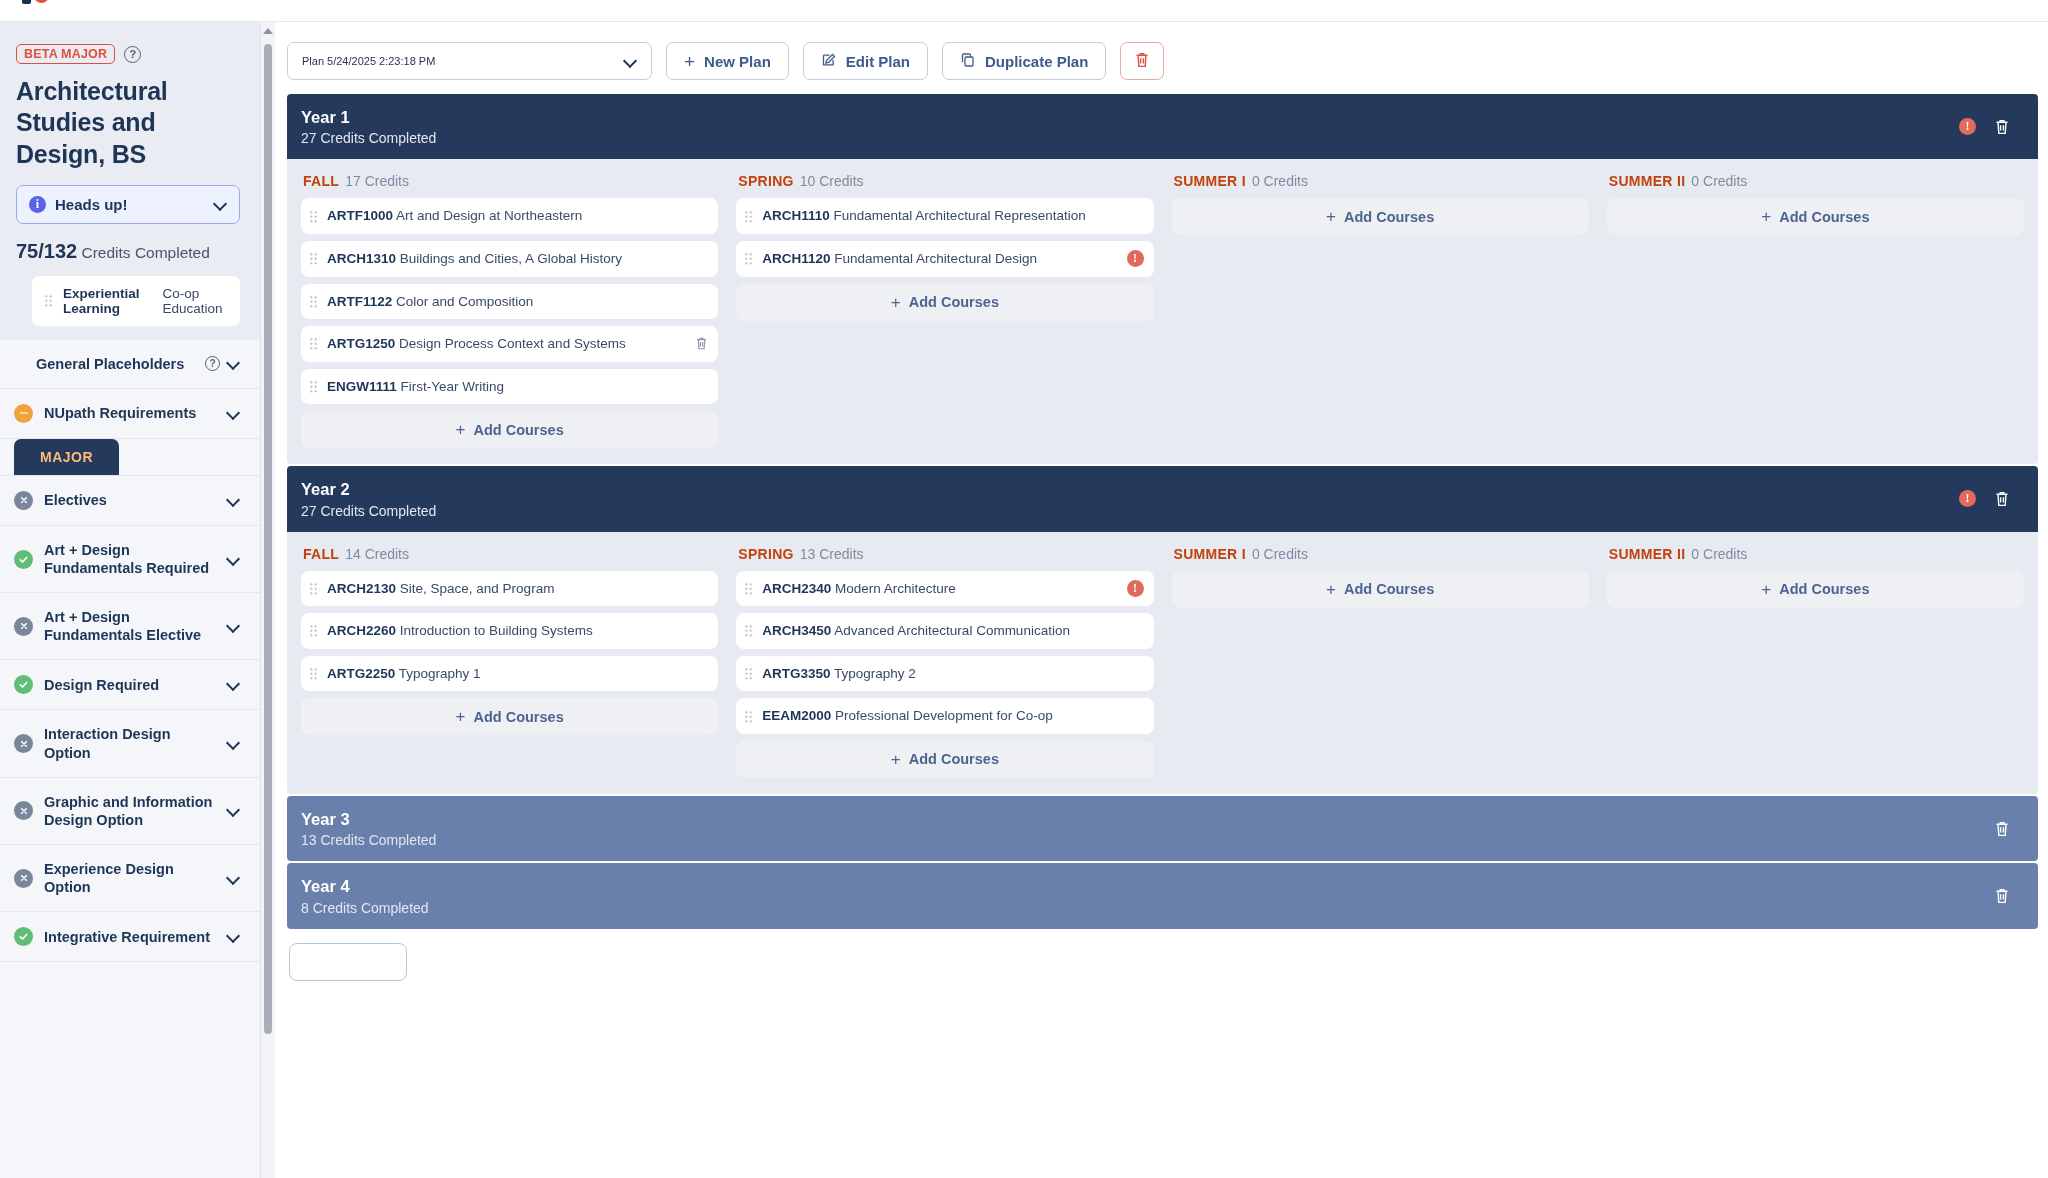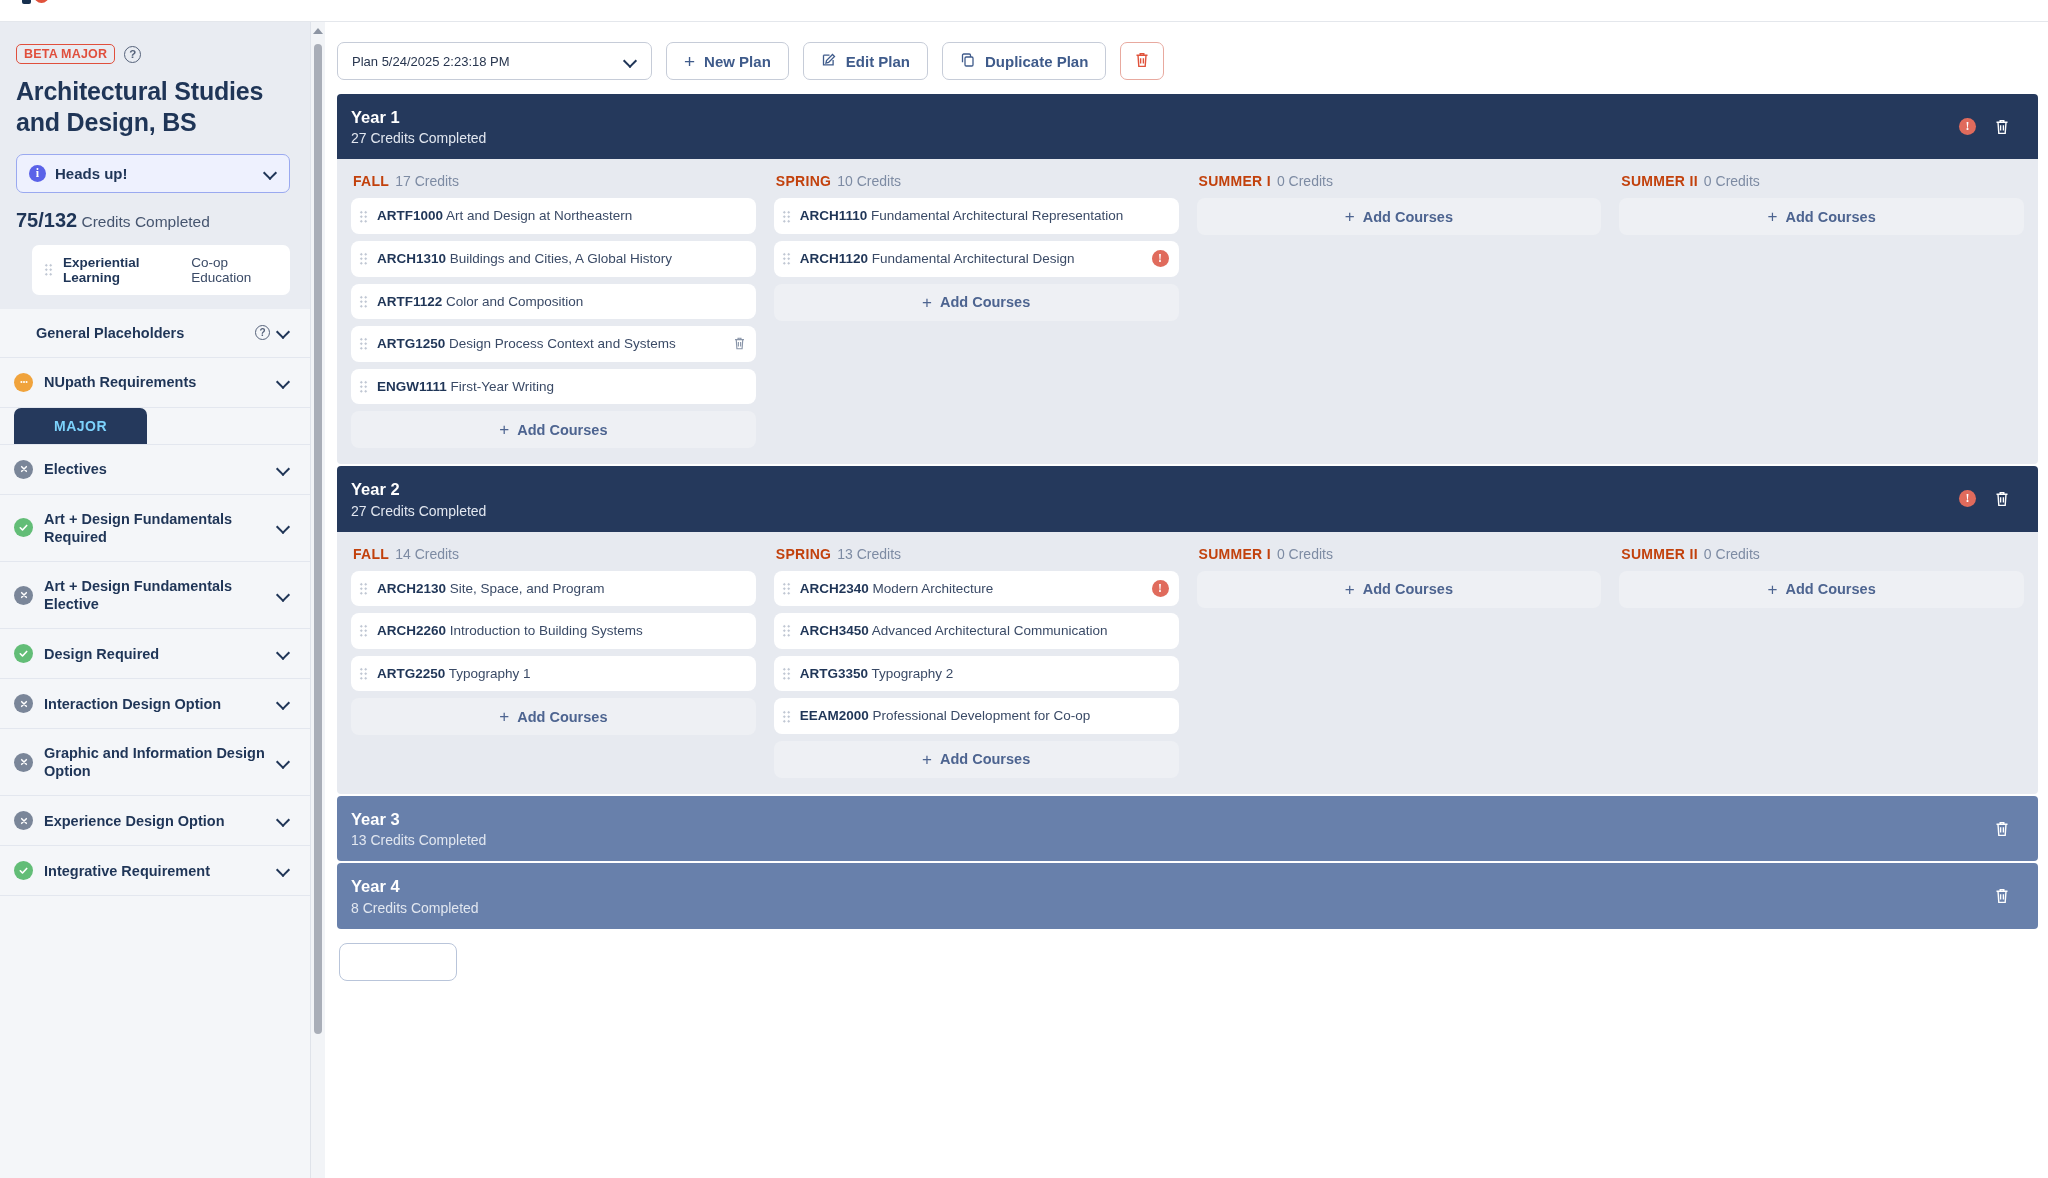--- a/index.html
+++ b/index.html
@@ -20,21 +20,21 @@
     position: absolute; left: 22px; top: -22px;
     display: flex; align-items: flex-end; gap: 3px;
   }
   .logo-bar { width: 9px; height: 26px; background: #17304f; border-radius: 2px; }
   .logo-dot { width: 15px; height: 15px; border-radius: 50%; background: #e0523b; margin-bottom: 1px; }
 
   .body-row { display: flex; flex: 1; min-height: 0; }
 
   
   .sidebar {
-    width: 311px; flex: none; background: #f4f6f9;
+    width: 261px; flex: none; background: #f4f6f9;
     border-right: 1px solid #dfe3ea; display: flex; flex-direction: column;
     overflow: hidden;
   }
   .sb-head { padding: 22px 20px 14px 16px; background: #e9ecf2; }
   .beta-row { display: flex; align-items: center; gap: 9px; margin-bottom: 12px; }
   .beta-badge {
     border: 1.5px solid #e04f3d; color: #e04f3d; border-radius: 5px;
     font-size: 12.5px; font-weight: bold; padding: 2px 7px; letter-spacing: .2px;
   }
   .q-icon {
@@ -88,45 +88,45 @@
     width: 19px; height: 19px; border-radius: 50%; flex: none;
     display: flex; align-items: center; justify-content: center;
     font-size: 11px; color: #fff; font-weight: bold;
   }
   .st.green { background: #62bd77; }
   .st.orange { background: #f0a33c; }
   .st.grey { background: #7a8699; }
   .st svg { display: block; }
   .major-tab-wrap { background: #f4f6f9; padding: 0 0 0 14px; border-bottom: 1px solid #e3e7ef; }
   .major-tab {
-    display: inline-block; background: #25395c; color: #7dd3fc; font-size: 14px; font-weight: bold;
-    letter-spacing: .5px; padding: 10px 40px; border-radius: 7px 7px 0 0;
+    display: inline-block; background: #25395c; color: #fdba74; font-size: 14px; font-weight: bold;
+    letter-spacing: .5px; padding: 10px 26px; border-radius: 7px 7px 0 0;
   }
   .sb-q { width: 15px; height: 15px; border-radius: 50%; border: 1.3px solid #55627a;
     color: #55627a; font-size: 10px; line-height: 13px; text-align: center; font-weight: bold; }
 
   
   .main { flex: 1; min-width: 0; background: #fff; display: flex; position: relative; }
   .scrollgutter { width: 14px; flex: none; background: #f2f4f7; position: relative; padding-top: 4px; }
   .scroll-up-arrow {
     width: 0; height: 0; margin: 2px auto 0 auto;
     border-left: 5px solid transparent; border-right: 5px solid transparent;
     border-bottom: 6px solid #8d95a3;
   }
   .scroll-thumb {
     position: absolute; left: 3px; top: 22px; width: 8px; height: 990px;
     background: #a9aeb8; border-radius: 4px;
   }
   .content { flex: 1; min-width: 0; padding: 0 0 0 0; overflow: hidden; }
 
   .toolbar { display: flex; align-items: center; gap: 14px; padding: 20px 20px 14px 12px; }
   .plan-select {
-    width: 315px; height: 38px; border: 1.3px solid #c6ccd8; border-radius: 7px;
+    width: 365px; height: 38px; border: 1.3px solid #c6ccd8; border-radius: 7px;
     background: #fff; display: flex; align-items: center; padding: 0 14px;
-    font-size: 13px; color: #28364f;
+    font-size: 11px; color: #28364f;
   }
   .plan-select .val { flex: 1; }
   .tbtn {
     height: 38px; border: 1.3px solid #c6ccd8; border-radius: 7px; background: #fff;
     display: flex; align-items: center; gap: 9px; padding: 0 17px;
     font-size: 15px; color: #3f5b8b; font-weight: 600; white-space: nowrap;
   }
   .tbtn.danger { border-color: #e8a99f; padding: 0 13px; }
   .plus { font-size: 19px; color: #3f5b8b; line-height: 1; font-weight: 400; }
 

